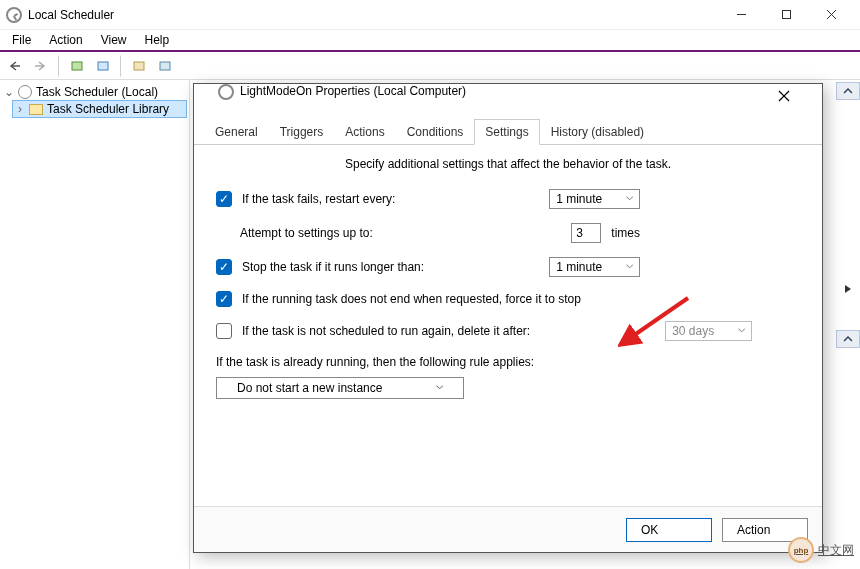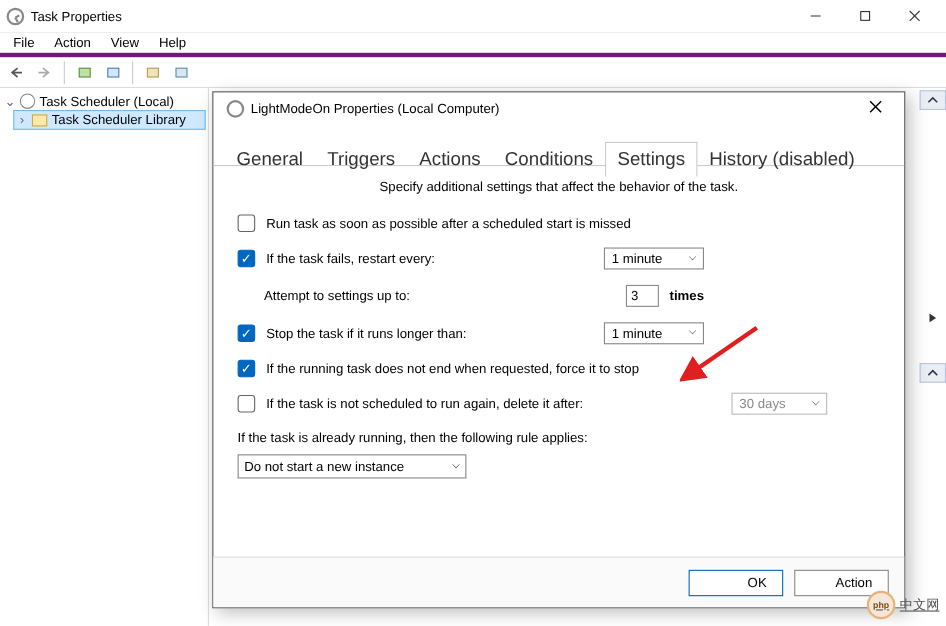--- a/index.html
+++ b/index.html
@@ -35,21 +35,21 @@
     top:6px; left:6px; transform-origin:left center; transform:rotate(60deg);
   }
   .titlebar .title { font-size: 12px; }
   .winbtns { margin-left: auto; display:flex; }
   .winbtn {
     width: 45px; height: 28px; display:flex; align-items:center; justify-content:center;
     color:#555;
   }
   .menubar {
     height: 22px; display:flex; align-items:center; gap: 2px;
-    padding: 0 4px; border-bottom: 4px solid #701a75;
+    padding: 0 4px; border-bottom: 2px solid #701a75;
   }
   .menubar span { padding: 2px 8px; }
   .toolbar {
     height: 28px; display:flex; align-items:center; gap:4px;
     padding: 0 4px; border-bottom: 1px solid #ddd;
   }
   .tbtn {
     width:22px; height:22px; display:flex; align-items:center; justify-content:center;
     border:1px solid transparent; color:#555;
   }
@@ -70,30 +70,30 @@
   }
   .chev { width:10px; text-align:center; color:#666; }
   .mainpane { flex:1; position:relative; }
 
   
   .dialog {
     position:absolute; left:193px; top:83px; width:630px; height:470px;
     background:#fff; border:1px solid #555; box-shadow: 4px 4px 15px rgba(0,0,0,0.25);
   }
   .dlgtitle {
-    height:30px; display:flex; align-items:center; padding:0 12px;
+    height:30px; display:flex; align-items:flex-start; padding:0 24px;
   }
   .dlgtitle .dlgicon {
     width:16px; height:16px; border:2px solid #888; border-radius:50%; margin-right:6px; position:relative;
   }
   .dlgclose { margin-left:auto; font-size:16px; padding:4px 8px; }
   .tabs {
     display:flex; padding: 0 10px; border-bottom:1px solid #ccc; margin-top:4px;
   }
-  .tab { padding:5px 10px; font-size:17px; color:#333; border:1px solid transparent; position:relative; top:11px; }
+  .tab { padding:5px 10px; font-size:12px; color:#333; border:1px solid transparent; position:relative; top:1px; }
   .tab.active { border:1px solid #ccc; border-bottom:1px solid #fff; background:#fff; }
   .dlgbody { padding: 8px 22px; }
   .intro { margin:4px 0 18px 0;text-align:center; }
   .row { display:flex; align-items:center; margin: 14px 0; gap:10px; }
   .row.sub { padding-left: 24px; }
   .checkbox {
     width:16px; height:16px; border:1px solid #666; border-radius:3px; display:flex;
     align-items:center; justify-content:center; flex:0 0 16px; background:#fff;
   }
   .checkbox.checked { background:#0067c0; border-color:#0067c0; color:#fff; }
@@ -105,31 +105,31 @@
   }
   .dropdown {
     border:1px solid #888; padding:2px 6px; font-size:12px; background:#fff;
     display:flex; align-items:flex-start; gap:24px; min-width:64px;
   }
   .dropdown.wide { min-width:74px; }
   .dropdown.disabled { border-color:#bbb; color:#888; }
   .dropdown .caret { margin-left:auto; font-size:9px; color:#333; }
   .rulerow { margin-top:10px; }
   .bigdd {
-    border:1px solid #888; padding:3px 5px; display:flex; align-items:flex-start;
-    width:208px; margin-top:8px;
+    border:1px solid #888; padding:3px 20px; display:flex; align-items:flex-start;
+    width:248px; margin-top:8px;
   }
   .bigdd .caret { margin-left:auto; font-size:9px; }
   .dlgfooter {
     position:absolute; bottom:0; left:0; right:0; height:46px;
     display:flex; align-items:center; justify-content:flex-end; gap:10px;
     padding:0 14px; border-top:1px solid #ddd; background:#fafafa;
   }
   .btn {
-    min-width:86px; padding:4px 14px; border:1px solid #888; background:#fff; text-align:right;
+    min-width:86px; padding:4px 14px; border:1px solid #888; background:#fff; text-align:left;
   }
   .btn.primary { border:1px solid #0067c0; }
 
   
   .arrow {
     position:absolute; left:618px; top:290px; width:80px; height:60px; pointer-events:none;
   }
 
   
   .rside {
@@ -149,21 +149,21 @@
   .phpball {
     width:26px; height:26px; border-radius:50%; background:#f5e6d8; border:2px solid #e8b17a;
     display:flex; align-items:center; justify-content:center; font-size:8px; color:#7a4b14; font-weight:bold;
   }
 </style>
 </head>
 <body>
 
 <div class="titlebar">
   <span class="title-icon"></span>
-  <span class="title">Task Properties</span>
+  <span class="title">Local Scheduler</span>
   <div class="winbtns">
     <div class="winbtn">
       <svg width="11" height="11">
           <line x1="1" y1="5.5" x2="10" y2="5.5" stroke="#333" stroke-width="1"></line>
         </svg>
     </div>
     <div class="winbtn">
       <svg width="11" height="11">
           <rect x="1.5" y="1.5" width="8" height="8" fill="none" stroke="#333" stroke-width="1"></rect>
         </svg>
@@ -273,40 +273,36 @@
     <div class="tab">Actions</div>
     <div class="tab">Conditions</div>
     <div class="tab active">Settings</div>
     <div class="tab">History (disabled)</div>
   </div>
 
   <div class="dlgbody">
     <div class="intro">Specify additional settings that affect the behavior of the task.</div>
 
 
-    <div class="row">
-      <span class="checkbox"></span>
-      <span class="label">Run task as soon as possible after a scheduled start is missed</span>
-    </div>
 
     <div class="row">
       <span class="checkbox checked"></span>
       <span class="label">If the task fails, restart every:</span>
       <span class="spacer"></span>
       <span class="dropdown" style="margin-right:160px;">
         <span>1 minute</span>
         <span class="caret">⌵</span>
       </span>
     </div>
 
     <div class="row sub">
       <span class="label">Attempt to settings up to:</span>
       <span class="spacer"></span>
       <input class="txtinput" value="3" style="">
-      <span style="margin-right:160px;font-weight:bold;">times</span>
+      <span style="margin-right:160px;">times</span>
     </div>
 
     <div class="row">
       <span class="checkbox checked"></span>
       <span class="label">Stop the task if it runs longer than:</span>
       <span class="spacer"></span>
       <span class="dropdown wide" style="margin-right:160px;">
         <span>1 minute</span>
         <span class="caret">⌵</span>
       </span>

